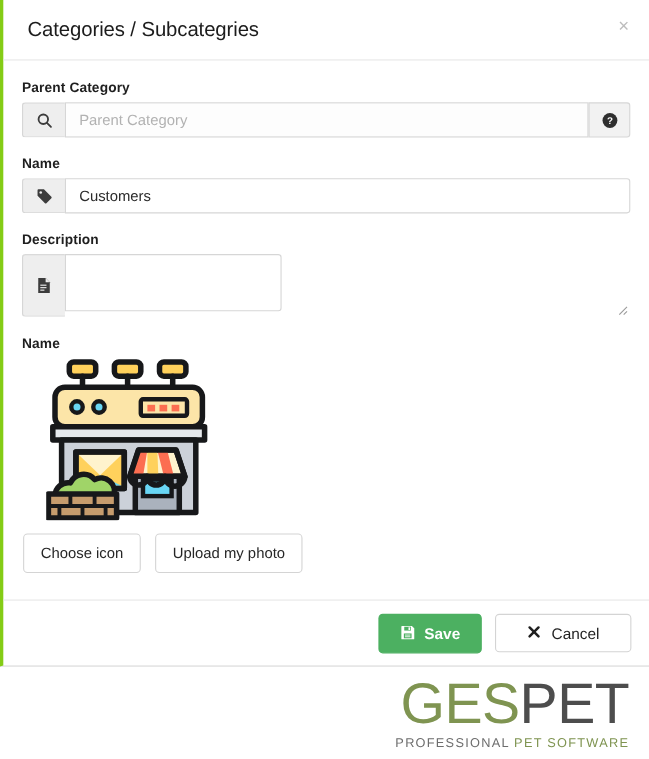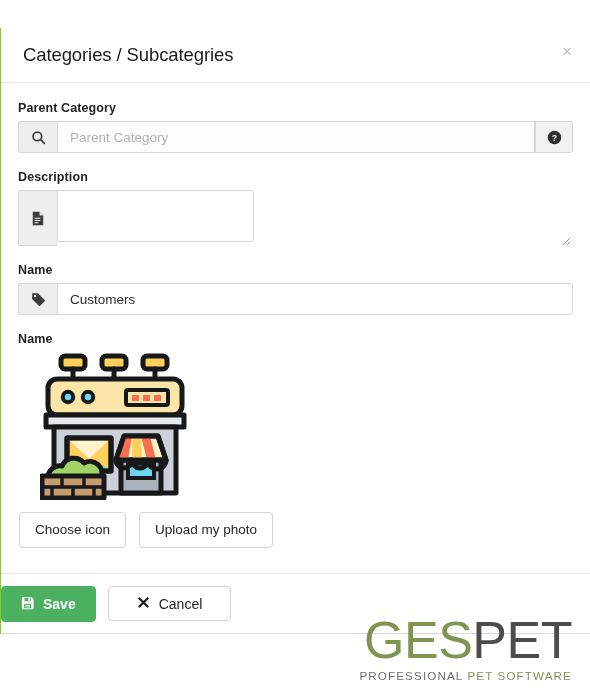--- a/index.html
+++ b/index.html
@@ -17,23 +17,22 @@
 
   
   .modal {
     position: absolute;
     left: 0;
     top: 0;
     width: 590px;
     height: 606px;
     background: #ffffff;
     box-sizing: border-box;
-    border-left: 1px solid #84cc16;
+    border-left: 3px solid #84cc16;
     border-bottom: 1px solid #d8d8d8;
-    margin-top: 28px;
   }
 
   .modal-header {
     position: relative;
     height: 55px;
     border-bottom: 1px solid #e7e7e7;
     box-sizing: border-box;
   }
   .modal-title {
     position: absolute;
@@ -197,20 +196,21 @@
   .modal-footer {
     position: absolute;
     left: 0;
     bottom: 0;
     width: 100%;
     height: 60px;
     border-top: 1px solid #e7e7e7;
     box-sizing: border-box;
     display: flex;
     align-items: center;
+    justify-content: flex-end;
     padding-right: 16px;
     gap: 12px;
   }
   .btn-save {
     background: #4cb061;
     border: 1px solid #4cb061;
     border-radius: 4px;
     color: #ffffff;
     font-size: 14px;
     font-weight: bold;
@@ -286,20 +286,33 @@
             <line x1="10.3" y1="10.3" x2="14.2" y2="14.2" stroke-linecap="round"></line>
           </svg>
         </span>
         <input class="text-input" type="text" placeholder="Parent Category" style="">
         <span class="help-addon">
           <svg width="15" height="15" viewBox="0 0 16 16">
             <circle cx="8" cy="8" r="7.2" fill="#2f2f2f"></circle>
             <text x="8" y="11.6" font-size="9.5" font-weight="bold" text-anchor="middle" fill="#ffffff" font-family="Liberation Sans, sans-serif">?</text>
           </svg>
         </span>
+      </div>
+    </div>
+
+    <div class="field-group">
+      <div class="field-label">Name</div>
+      <div class="input-group group-name">
+        <span class="addon">
+          <svg width="15" height="15" viewBox="0 0 16 16">
+            <path d="M1.2 7.4 L1.2 2.1 A0.9 0.9 0 0 1 2.1 1.2 L7.4 1.2 L14.6 8.4 A1 1 0 0 1 14.6 9.8 L9.8 14.6 A1 1 0 0 1 8.4 14.6 Z" fill="#3c3c3c"></path>
+            <circle cx="4.3" cy="4.3" r="1.25" fill="#eeeeee"></circle>
+          </svg>
+        </span>
+        <input class="text-input" type="text" value="Customers" style="">
       </div>
     </div>
 
     <div class="field-group">
       <div class="field-label">Description</div>
       <div class="input-group group-desc">
         <span class="addon">
           <svg width="14" height="15" viewBox="0 0 14 16">
             <path d="M1.4 0.8 h7.2 L12.6 4.8 v10.4 H1.4 Z" fill="#3c3c3c"></path>
             <path d="M8.6 0.8 L12.6 4.8 h-4 Z" fill="#eeeeee"></path>
@@ -313,33 +326,20 @@
           <span class="resize-grip">
             <svg width="12" height="12" viewBox="0 0 12 12" stroke="#9a9a9a" stroke-width="1">
               <line x1="11" y1="4" x2="4" y2="11"></line>
               <line x1="11" y1="8" x2="8" y2="11"></line>
             </svg>
           </span>
         </span>
       </div>
     </div>
 
-    <div class="field-group">
-      <div class="field-label">Name</div>
-      <div class="input-group group-name">
-        <span class="addon">
-          <svg width="15" height="15" viewBox="0 0 16 16">
-            <path d="M1.2 7.4 L1.2 2.1 A0.9 0.9 0 0 1 2.1 1.2 L7.4 1.2 L14.6 8.4 A1 1 0 0 1 14.6 9.8 L9.8 14.6 A1 1 0 0 1 8.4 14.6 Z" fill="#3c3c3c"></path>
-            <circle cx="4.3" cy="4.3" r="1.25" fill="#eeeeee"></circle>
-          </svg>
-        </span>
-        <input class="text-input" type="text" value="Customers" style="">
-      </div>
-    </div>
-
     <div class="field-group" style="margin-bottom:0;">
       <div class="field-label">Name</div>
 
       <div class="photo-area">
         <svg class="shop-illustration" width="150" height="148" viewBox="0 0 150 148">
 
           <g stroke="#17181a" stroke-width="5" stroke-linejoin="round">
             <rect x="21" y="4" width="24" height="13" rx="4" fill="#ffd15c"></rect>
             <rect x="62" y="4" width="24" height="13" rx="4" fill="#ffd15c"></rect>
             <rect x="103" y="4" width="24" height="13" rx="4" fill="#ffd15c"></rect>

